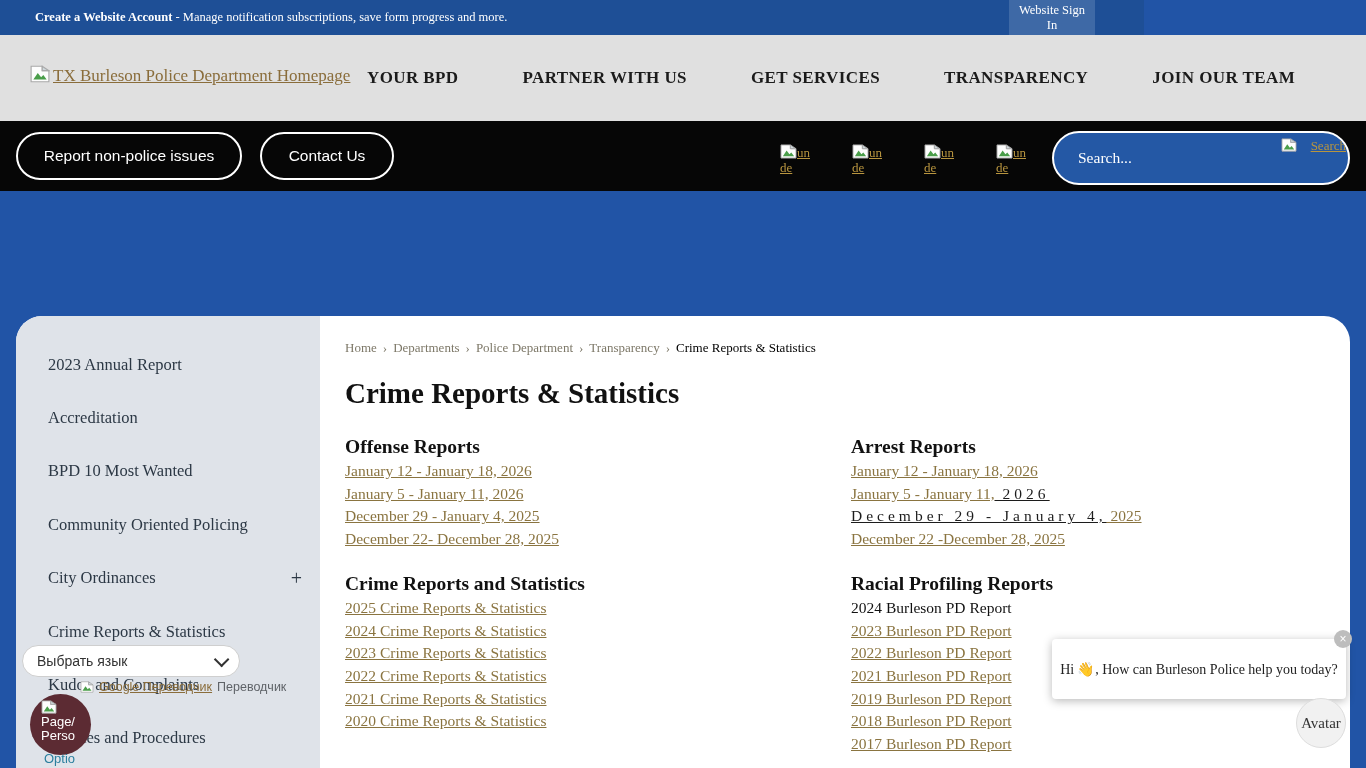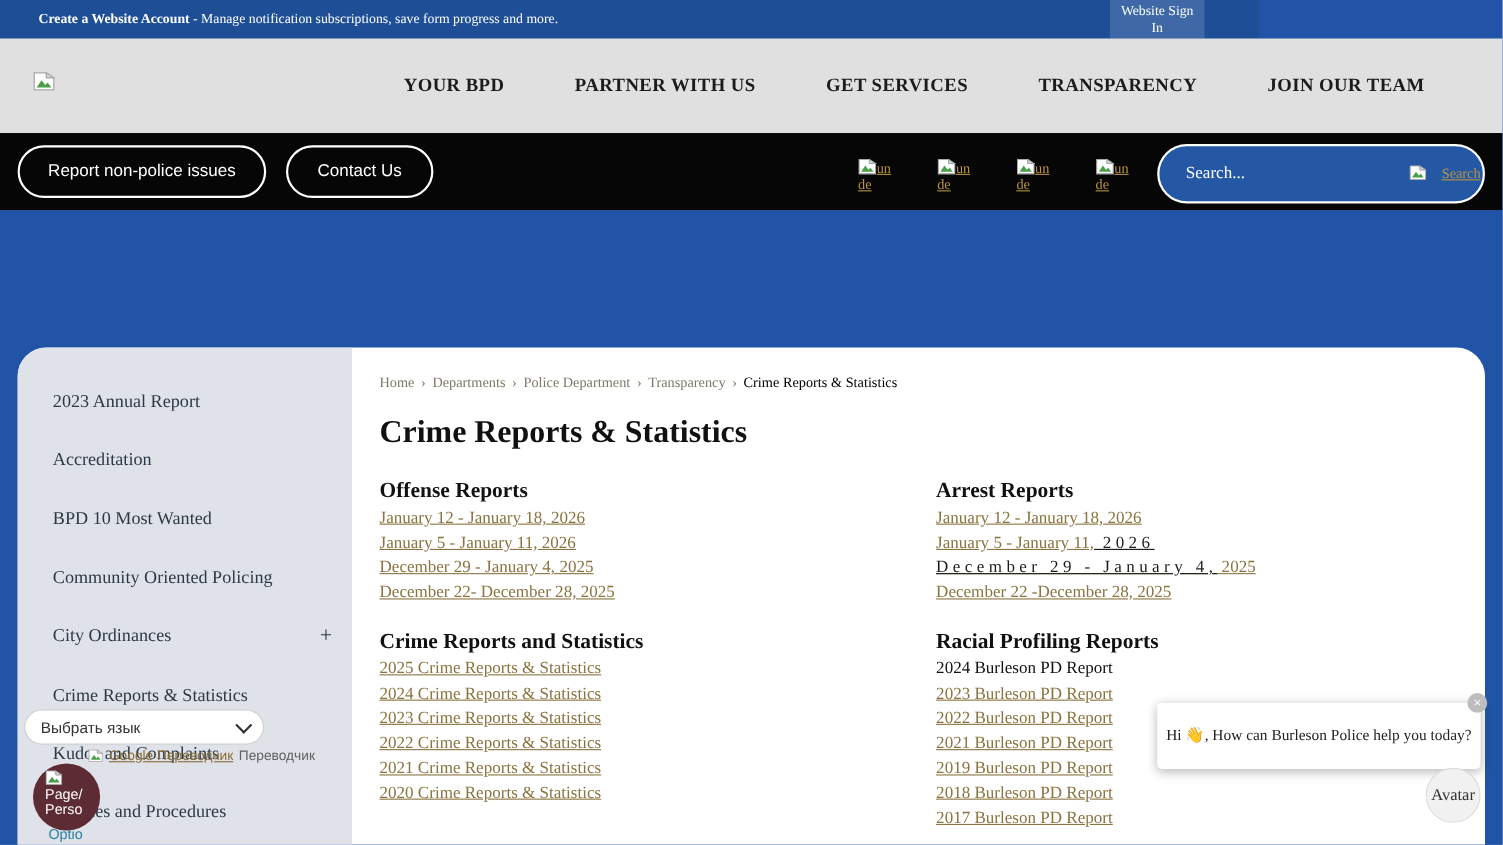--- a/index.html
+++ b/index.html
@@ -29,21 +29,21 @@
   .pill1{left:16px;width:226px;}
   .pill2{left:260px;width:134px;}
   .social{position:absolute;left:780px;top:144px;display:flex;gap:40px;}
   .social a{display:inline-block;width:32px;color:#b8953f;font-size:13px;text-decoration:underline;
             word-break:break-all;line-height:15px;cursor:pointer;}
   .searchpill{position:absolute;left:1052px;top:131px;width:294px;height:50px;border:2px solid #fff;
               border-radius:27px;background:#2458a5;overflow:hidden;}
   .searchpill input{position:absolute;left:0;top:0;width:220px;height:100%;background:transparent;border:none;
               outline:none;color:#fff;padding:0 0 0 24px;font-family:"Liberation Serif",serif;font-size:15.5px;}
   .searchpill input::placeholder{color:#fff;opacity:1;}
-  .search-broken{position:absolute;right:2px;top:17px;color:#b8953f;font-size:13px;text-decoration:underline;
+  .search-broken{position:absolute;right:2px;top:5px;color:#b8953f;font-size:13px;text-decoration:underline;
                  display:flex;align-items:flex-start;gap:14px;}
 
   
   .bluebg{left:0;top:191px;width:1366px;height:577px;background:#2154a6;}
   .card{position:absolute;left:16px;top:125px;width:1334px;height:452px;background:#fff;
         border-radius:26px 26px 0 0;overflow:hidden;}
   .sidebar{position:absolute;left:0;top:0;width:304px;height:100%;background:#dfe3e9;}
   .sidebar ul{list-style:none;margin:0;padding:22px 0 0 0;}
   .sidebar li{height:53.4px;display:flex;align-items:center;padding:0 18px 0 32px;
               font-size:16.5px;color:#2c3845;cursor:pointer;}
@@ -99,20 +99,21 @@
   <button class="signin">Website Sign In</button>
 </header>
 
 <div class="abs siteheader">
   <a class="logo">
     <span id="logo-icon"><svg width="20" height="18" viewBox="0 0 18 16" style="vertical-align:-2px">
           <polygon points="1,1 11,1 11,5 17,5 17,15 1,15" fill="#fdfdfd" stroke="#a9a9a9"></polygon>
           <polygon points="11,1 17,5 11,5" fill="#cfd8dc" stroke="#a9a9a9"></polygon>
           <polygon points="3,13 7,7 10,11 12,9 15,13" fill="#4a9e4a"></polygon>
         </svg></span>
+    <span>TX Burleson Police Department Homepage</span>
   </a>
   <ul class="mainnav" id="nav-list">
       <li><a>YOUR BPD</a></li>
       <li><a>PARTNER WITH US</a></li>
       <li><a>GET SERVICES</a></li>
       <li><a>TRANSPARENCY</a></li>
       <li><a>JOIN OUR TEAM</a></li>
     </ul>
 </div>
 

